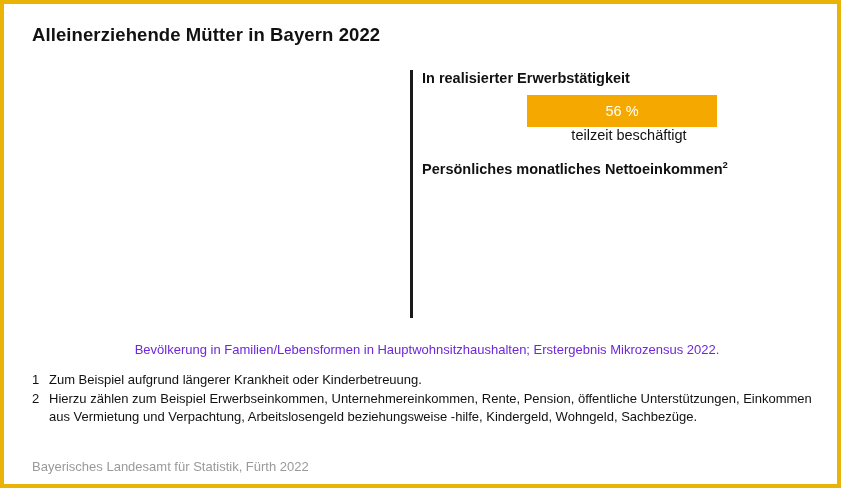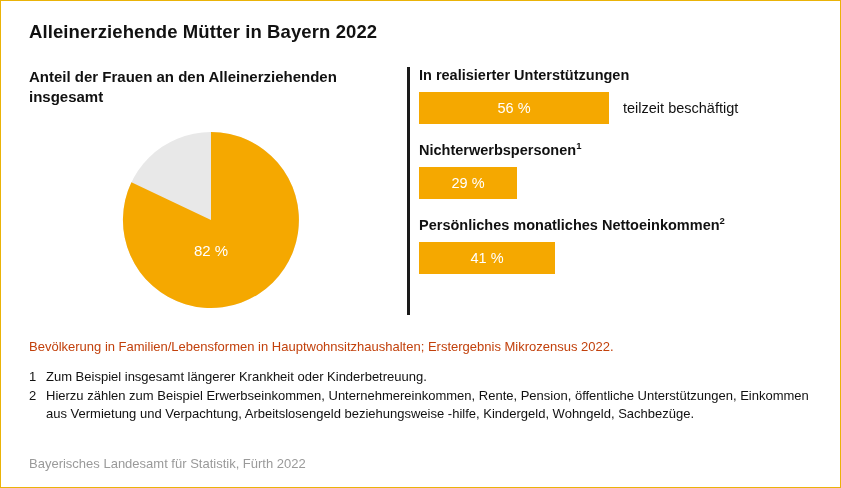--- a/index.html
+++ b/index.html
@@ -11,21 +11,21 @@
     width: 841px;
     height: 488px;
     font-family: "Liberation Sans", sans-serif;
     color: #1a1a1a;
   }
   .infographic {
     position: relative;
     box-sizing: border-box;
     width: 841px;
     height: 488px;
-    border: 1px solid #eab308;
+    border: 4px solid #eab308;
     background: #ffffff;
     padding: 0;
   }
   .title {
     position: absolute;
     left: 28px;
     top: 20px;
     font-size: 18.5px;
     font-weight: bold;
     letter-spacing: 0.1px;
@@ -91,20 +91,21 @@
     margin-bottom: 9px;
   }
   .bar-heading sup {
     font-size: 9.5px;
     vertical-align: super;
     font-weight: bold;
   }
   .bar-row {
     display: flex;
     align-items: center;
+    flex-direction: column;
   }
   .bar {
     height: 32px;
     background: #f5a800;
     display: flex;
     align-items: center;
     justify-content: center;
     color: #ffffff;
     font-size: 14.5px;
   }
@@ -117,22 +118,23 @@
 
   
   .notes {
     position: absolute;
     left: 28px;
     top: 338px;
     width: 790px;
   }
   .source-line {
     font-size: 13px;
-    color: #c2410c;
+    color: #6d28d9;
     margin-bottom: 14px;
+    text-align: center;
   }
   .footnote {
     display: flex;
     font-size: 13px;
     color: #111111;
     line-height: 1.33;
     margin-bottom: 2px;
   }
   .footnote .num {
     width: 17px;
@@ -147,69 +149,48 @@
     color: #9a9a9a;
   }
 </style>
 </head>
 <body>
 
 <div class="infographic">
 
   <div class="title">Alleinerziehende Mütter in Bayern 2022</div>
 
-  <div class="left-panel">
-    <div class="left-heading">Anteil der Frauen an den Alleinerziehenden insgesamt</div>
-
-    <div class="pie-wrap">
-      <svg width="180" height="180" viewBox="0 0 180 180">
-
-        <circle cx="90" cy="90" r="88" fill="#e8e8e8"></circle>
-
-        <path d="M 90 90 L 90 2 A 88 88 0 1 1 10.4 52.3 Z" fill="#f5a800"></path>
-      </svg>
-      <div class="pie-label">82 %</div>
-    </div>
-  </div>
 
   <div class="divider"></div>
 
   <div class="right-panel">
 
     <div class="bar-block">
-      <div class="bar-heading"><span>In realisierter Unterstützungen</span></div>
+      <div class="bar-heading"><span>In realisierter Erwerbstätigkeit</span></div>
       <div class="bar-row">
         <div class="bar" style="width: 190px;">56 %</div>
         <div class="bar-caption">teilzeit beschäftigt</div>
       </div>
     </div>
 
-    <div class="bar-block">
-      <div class="bar-heading"><span>Nichterwerbspersonen</span><sup>1</sup></div>
-      <div class="bar-row">
-        <div class="bar" style="width: 98px;">29 %</div>
-        <div class="bar-caption"></div>
-      </div>
-    </div>
 
     <div class="bar-block">
       <div class="bar-heading"><span>Persönliches monatliches Nettoeinkommen</span><sup>2</sup></div>
       <div class="bar-row">
-        <div class="bar" style="width: 136px;">41 %</div>
       </div>
     </div>
 
   </div>
 
   <div class="notes">
     <div class="source-line">Bevölkerung in Familien/Lebensformen in Hauptwohnsitzhaushalten; Erstergebnis Mikrozensus 2022.</div>
 
     <div class="footnote">
       <div class="num">1</div>
-      <div class="txt">Zum Beispiel insgesamt längerer Krankheit oder Kinderbetreuung.</div>
+      <div class="txt">Zum Beispiel aufgrund längerer Krankheit oder Kinderbetreuung.</div>
     </div>
 
     <div class="footnote">
       <div class="num">2</div>
       <div class="txt">Hierzu zählen zum Beispiel Erwerbseinkommen, Unternehmereinkommen, Rente, Pension, öffentliche Unterstützungen, Einkommen aus Vermietung und Verpachtung, Arbeitslosengeld beziehungsweise -hilfe, Kindergeld, Wohngeld, Sachbezüge.</div>
     </div>
   </div>
 
   <div class="credit">Bayerisches Landesamt für Statistik, Fürth 2022</div>
 

